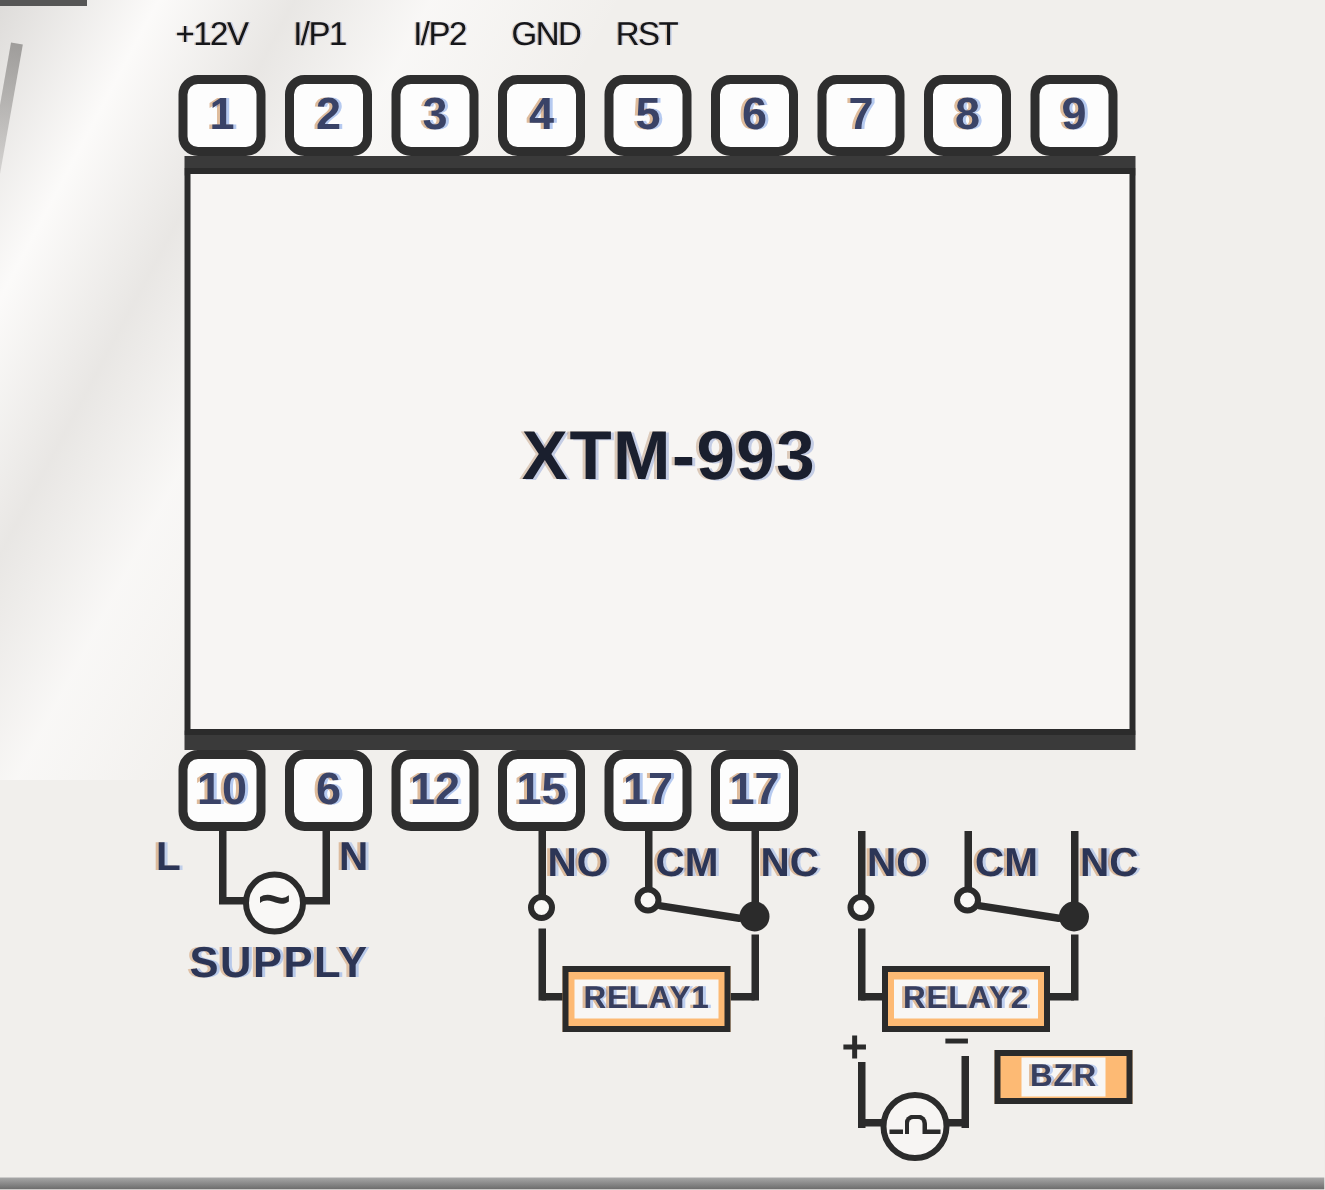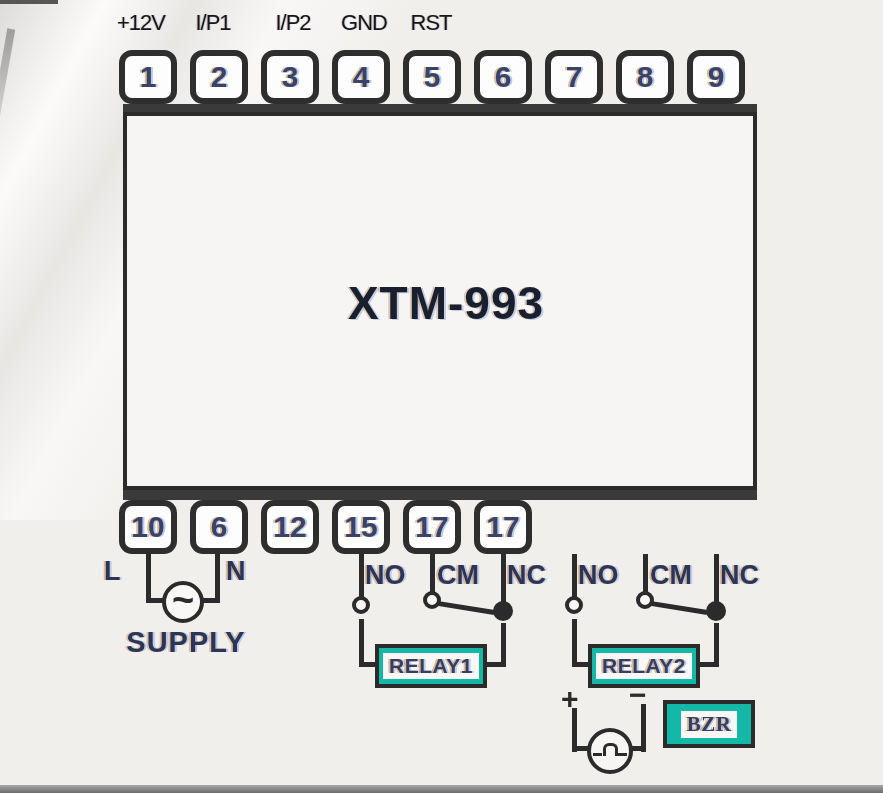--- a/index.html
+++ b/index.html
@@ -62,26 +62,26 @@
   .dia-label{position:absolute;font-size:27px;font-weight:bold;color:var(--accent-text);
     text-shadow:-2px 0 rgba(190,110,40,.4), 2px 0 rgba(100,145,230,.35);}
   .supply-label{position:absolute;left:108px;top:626px;width:156px;text-align:center;
     font-size:29px;font-weight:bold;letter-spacing:1px;color:var(--accent-text);
     text-shadow:-2px 0 rgba(190,110,40,.35), 2px 0 rgba(100,145,230,.4);}
 
   .ac-circle{left:162px;top:581px;width:42px;height:42px;display:flex;align-items:center;
     justify-content:center;}
   .ac-sym{font-size:38px;font-weight:bold;color:var(--line);line-height:0;margin-top:-4px;}
 
-  .comp-box{position:absolute;height:44px;border:4px solid var(--line);background:#14b8a6;
+  .comp-box{position:absolute;height:44px;border:4px solid var(--line);background:#fdba74;
     display:flex;align-items:center;justify-content:center;}
   .comp-box span{background:#f8f7f5;padding:1px 6px;font-size:21px;font-weight:bold;
     color:#373f60;letter-spacing:.5px;
     text-shadow:-2px 0 rgba(190,110,40,.45), 2px 0 rgba(100,145,230,.4);}
-  .bzr-box{height:48px;font-family:Liberation Serif, serif;}
+  .bzr-box{height:36px;}
 
   .sign{position:absolute;font-size:30px;font-weight:bold;color:var(--line);}
 
   .bz-circle{left:587px;top:728px;width:46px;height:46px;background:#f7f5f3;}
   .pulse-cap{position:absolute;left:12px;top:11px;width:15px;height:13px;
     border:3px solid var(--line);border-bottom:none;border-radius:6px 6px 0 0;}
   .pulse-bar{position:absolute;top:21px;width:9px;height:3px;background:var(--line);}
   .pulse-bar.l{left:2px}
   .pulse-bar.r{right:2px}
 

